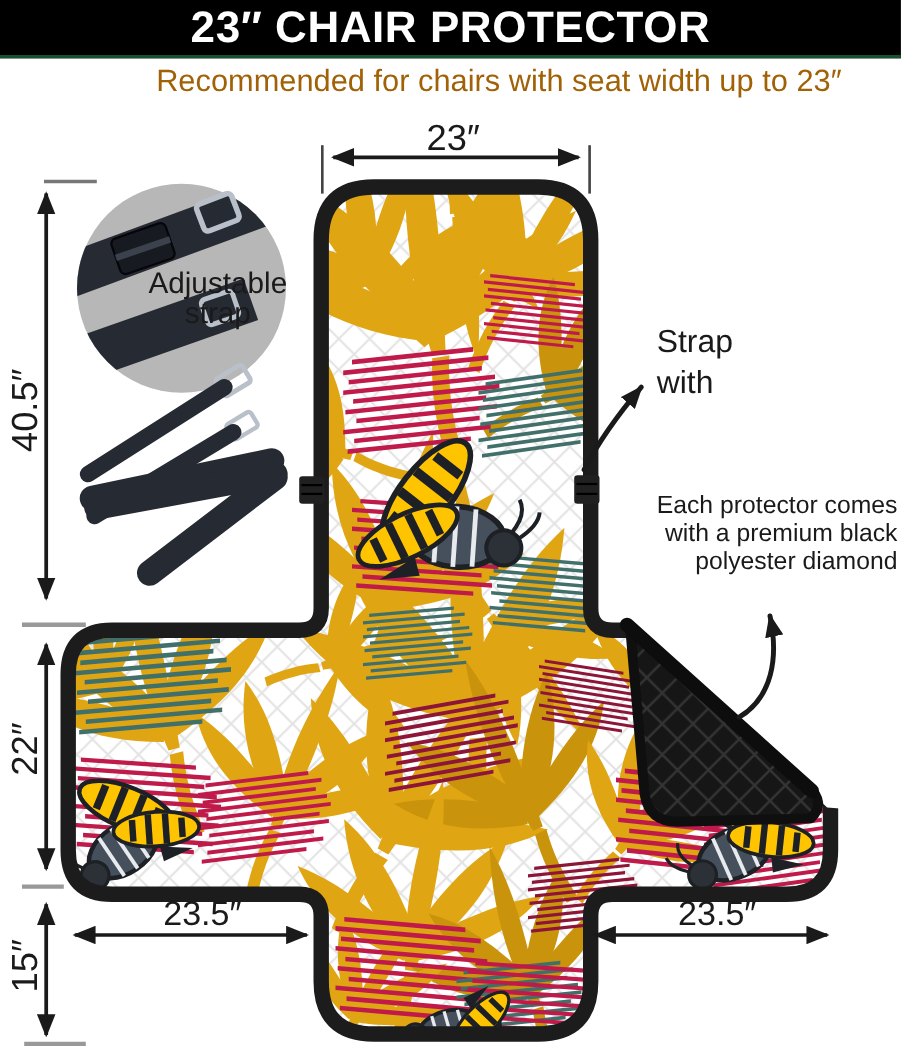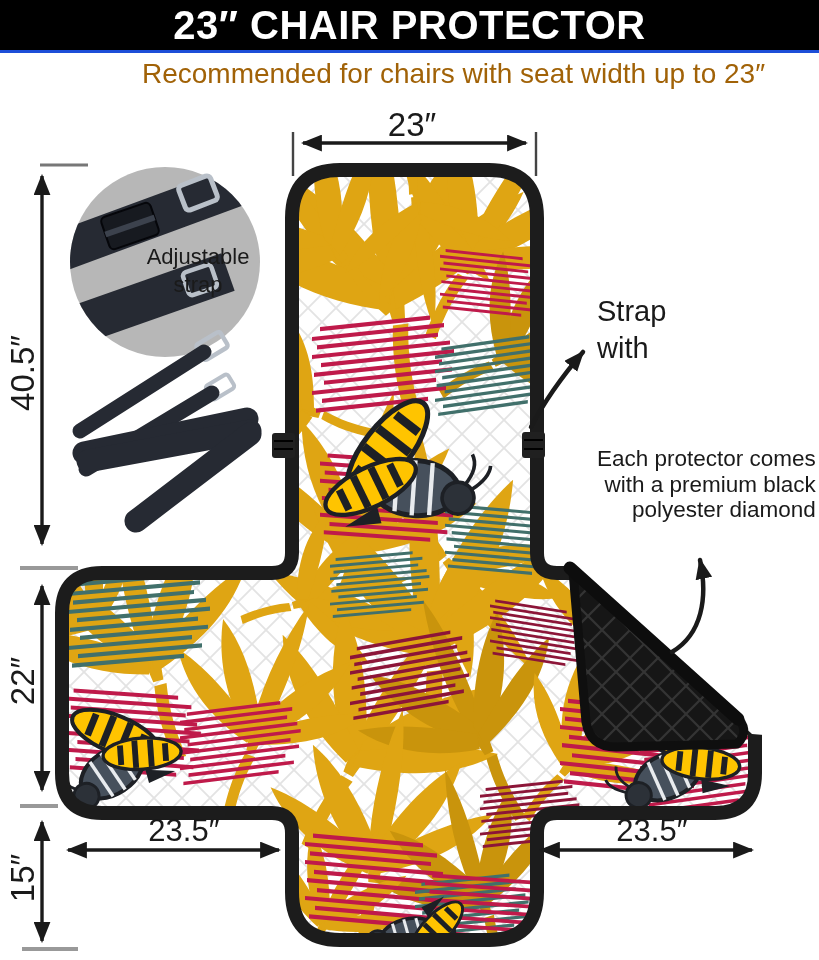--- a/index.html
+++ b/index.html
@@ -1,29 +1,29 @@
 <!DOCTYPE html>
 <html style="--ink: #1a1a1a; --header_bg: #000000; --header_text: #ffffff; --border: #1c1c1c; --tick_gray: #999999; --gold: #dfa513; --gold_deep: #c9940c; --crimson: #bf1a4a; --maroon: #8c1538; --teal: #41706b; --bee_yellow: #ffc400; --bee_dark: #1d2025; --bee_body: #46505c; --quilt_line: #e3e3e3; --backing: #161616; --backing_line: #343434; --circle_gray: #b7b7b7; --strap_black: #262a33; --metal: #b9c0c9;"><head>
 <meta charset="utf-8">
 <style>
   html,body{margin:0;padding:0;background:#ffffff;}
   body{width:819px;height:960px;overflow:hidden;}
   .stage{position:relative;width:819px;height:960px;font-family:"Liberation Sans",sans-serif;color:var(--ink,#1a1a1a);background:#fff;}
-  .header{position:absolute;top:0;left:0;width:100%;height:50px;background:var(--header_bg,#000);border-bottom:3px solid #1d4ed8;display:flex;align-items:center;justify-content:center;}
+  .header{position:absolute;top:0;left:0;width:100%;height:50px;background:var(--header_bg,#000);border-bottom:3px solid #14532d;display:flex;align-items:center;justify-content:center;}
   .header .title{color:var(--header_text,#fff);font-size:40px;font-weight:bold;letter-spacing:.5px;white-space:nowrap;}
   .subtitle{position:absolute;top:58px;left:0;width:100%;text-align:center;font-size:28px;color:#a16207;white-space:nowrap;padding-left:44px;}
   svg.diagram{position:absolute;left:0;top:0;width:819px;height:960px;}
   .lbl{position:absolute;white-space:nowrap;color:var(--ink,#1a1a1a);}
   .clabel{transform:translate(-50%,-50%);}
   .vlabel{transform:translate(-50%,-50%) rotate(-90deg);}
   .dim{font-size:33px;}
   .dim-sm{font-size:31px;}
   .ann-head{font-size:29px;line-height:37px;}
   .ann-body{font-size:22.5px;line-height:25.5px;}
-  .inset-txt{font-size:22px;line-height:28px;text-align:center;transform:translate(-50%,-50%);}
+  .inset-txt{font-size:27px;line-height:28px;text-align:center;transform:translate(-50%,-50%);}
 </style>
 </head>
 <body>
 
 <div class="stage">
 
   <div class="header">
     <div class="title">23″ CHAIR PROTECTOR</div>
   </div>
   <div class="subtitle">Recommended for chairs with seat width up to 23″</div>

